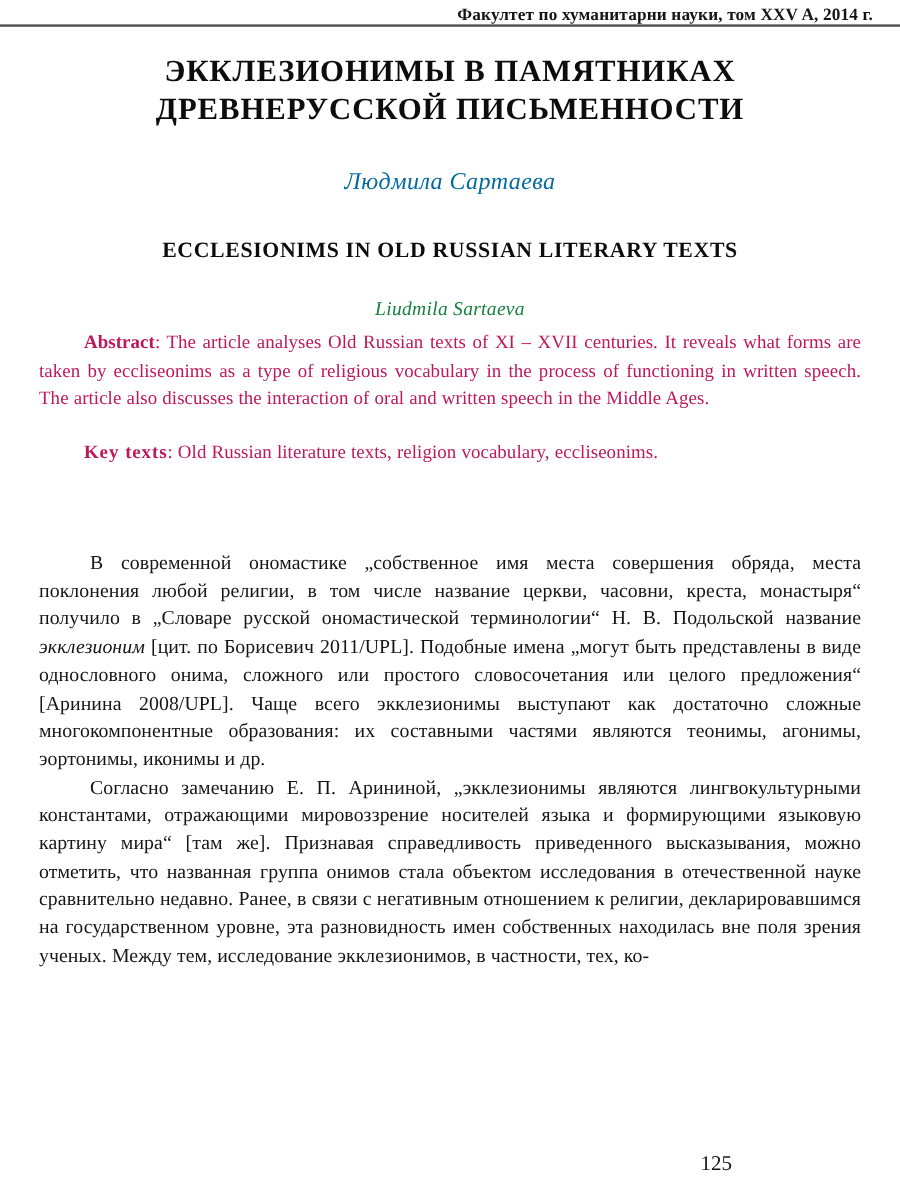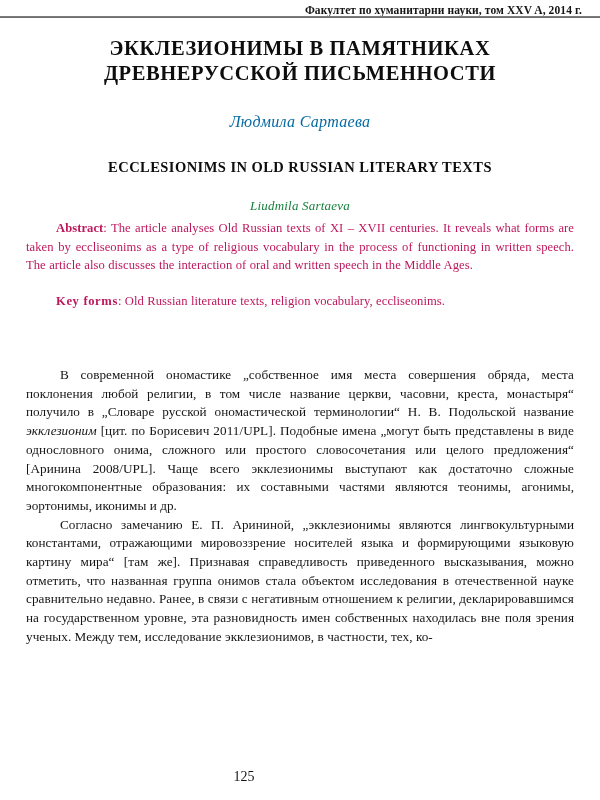--- a/index.html
+++ b/index.html
@@ -148,21 +148,21 @@
   }
   .body-para + .body-para { margin-top: 0px; }
   .ital { font-style: italic; }
 
   
   .folio {
     position: absolute;
     left: 0;
     width: 488px;
     top: 768px;
-    text-align: center;
+    text-align: right;
     font-size: 14px;
     line-height: 18px;
     color: #141414;
   }
 </style>
 </head>
 <body>
 
 <div class="page">
 
@@ -177,21 +177,21 @@
       <span class="t-line">ДРЕВНЕРУССКОЙ ПИСЬМЕННОСТИ</span>
     </h1>
     <p class="author-ru">Людмила Сартаева</p>
     <p class="doc-title-en">ECCLESIONIMS IN OLD RUSSIAN LITERARY TEXTS</p>
     <p class="author-en">Liudmila Sartaeva</p>
   </div>
 
   <div class="abstract-block">
     <p class="abstract-para"><span class="lbl-bold">Abstract</span><span>: </span><span>The article analyses Old Russian texts of XI – XVII centuries. It reveals what forms are taken by eccliseonims as a type of religious vocabulary in the process of functioning in written speech. The article also discusses the interaction of oral and written speech in the Middle Ages.</span></p>
 
-    <p class="keywords-para"><span class="lbl-bold kw-gap">Key forms</span><span>: </span><span>Old Russian literature texts, religion vocabulary, eccliseonims.</span></p>
+    <p class="keywords-para"><span class="lbl-bold kw-gap">Key texts</span><span>: </span><span>Old Russian literature texts, religion vocabulary, eccliseonims.</span></p>
   </div>
 
   <div class="body-block">
     <p class="body-para"><span>В современной ономастике „собственное имя места совершения обряда, места поклонения любой религии, в том числе название церкви, часовни, креста, монастыря“ получило в „Словаре русской ономастической терминологии“ Н. В. Подольской название </span><span class="ital">экклезионим</span><span> [цит. по Борисевич 2011/UPL]. Подобные имена „могут быть представлены в виде однословного онима, сложного или простого словосочетания или целого предложения“ [Аринина 2008/UPL]. Чаще всего экклезионимы выступают как достаточно сложные многокомпонентные образования: их составными частями являются теонимы, агонимы, эортонимы, иконимы и др.</span></p>
 
     <p class="body-para">Согласно замечанию Е. П. Арининой, „экклезионимы являются лингвокультурными константами, отражающими мировоззрение носителей языка и формирующими языковую картину мира“ [там же]. Признавая справедливость приведенного высказывания, можно отметить, что названная группа онимов стала объектом исследования в отечественной науке сравнительно недавно. Ранее, в связи с негативным отношением к религии, декларировавшимся на государственном уровне, эта разновидность имен собственных находилась вне поля зрения ученых. Между тем, исследование экклезионимов, в частности, тех, ко-</p>
   </div>
 
   <div class="folio">125</div>
 

